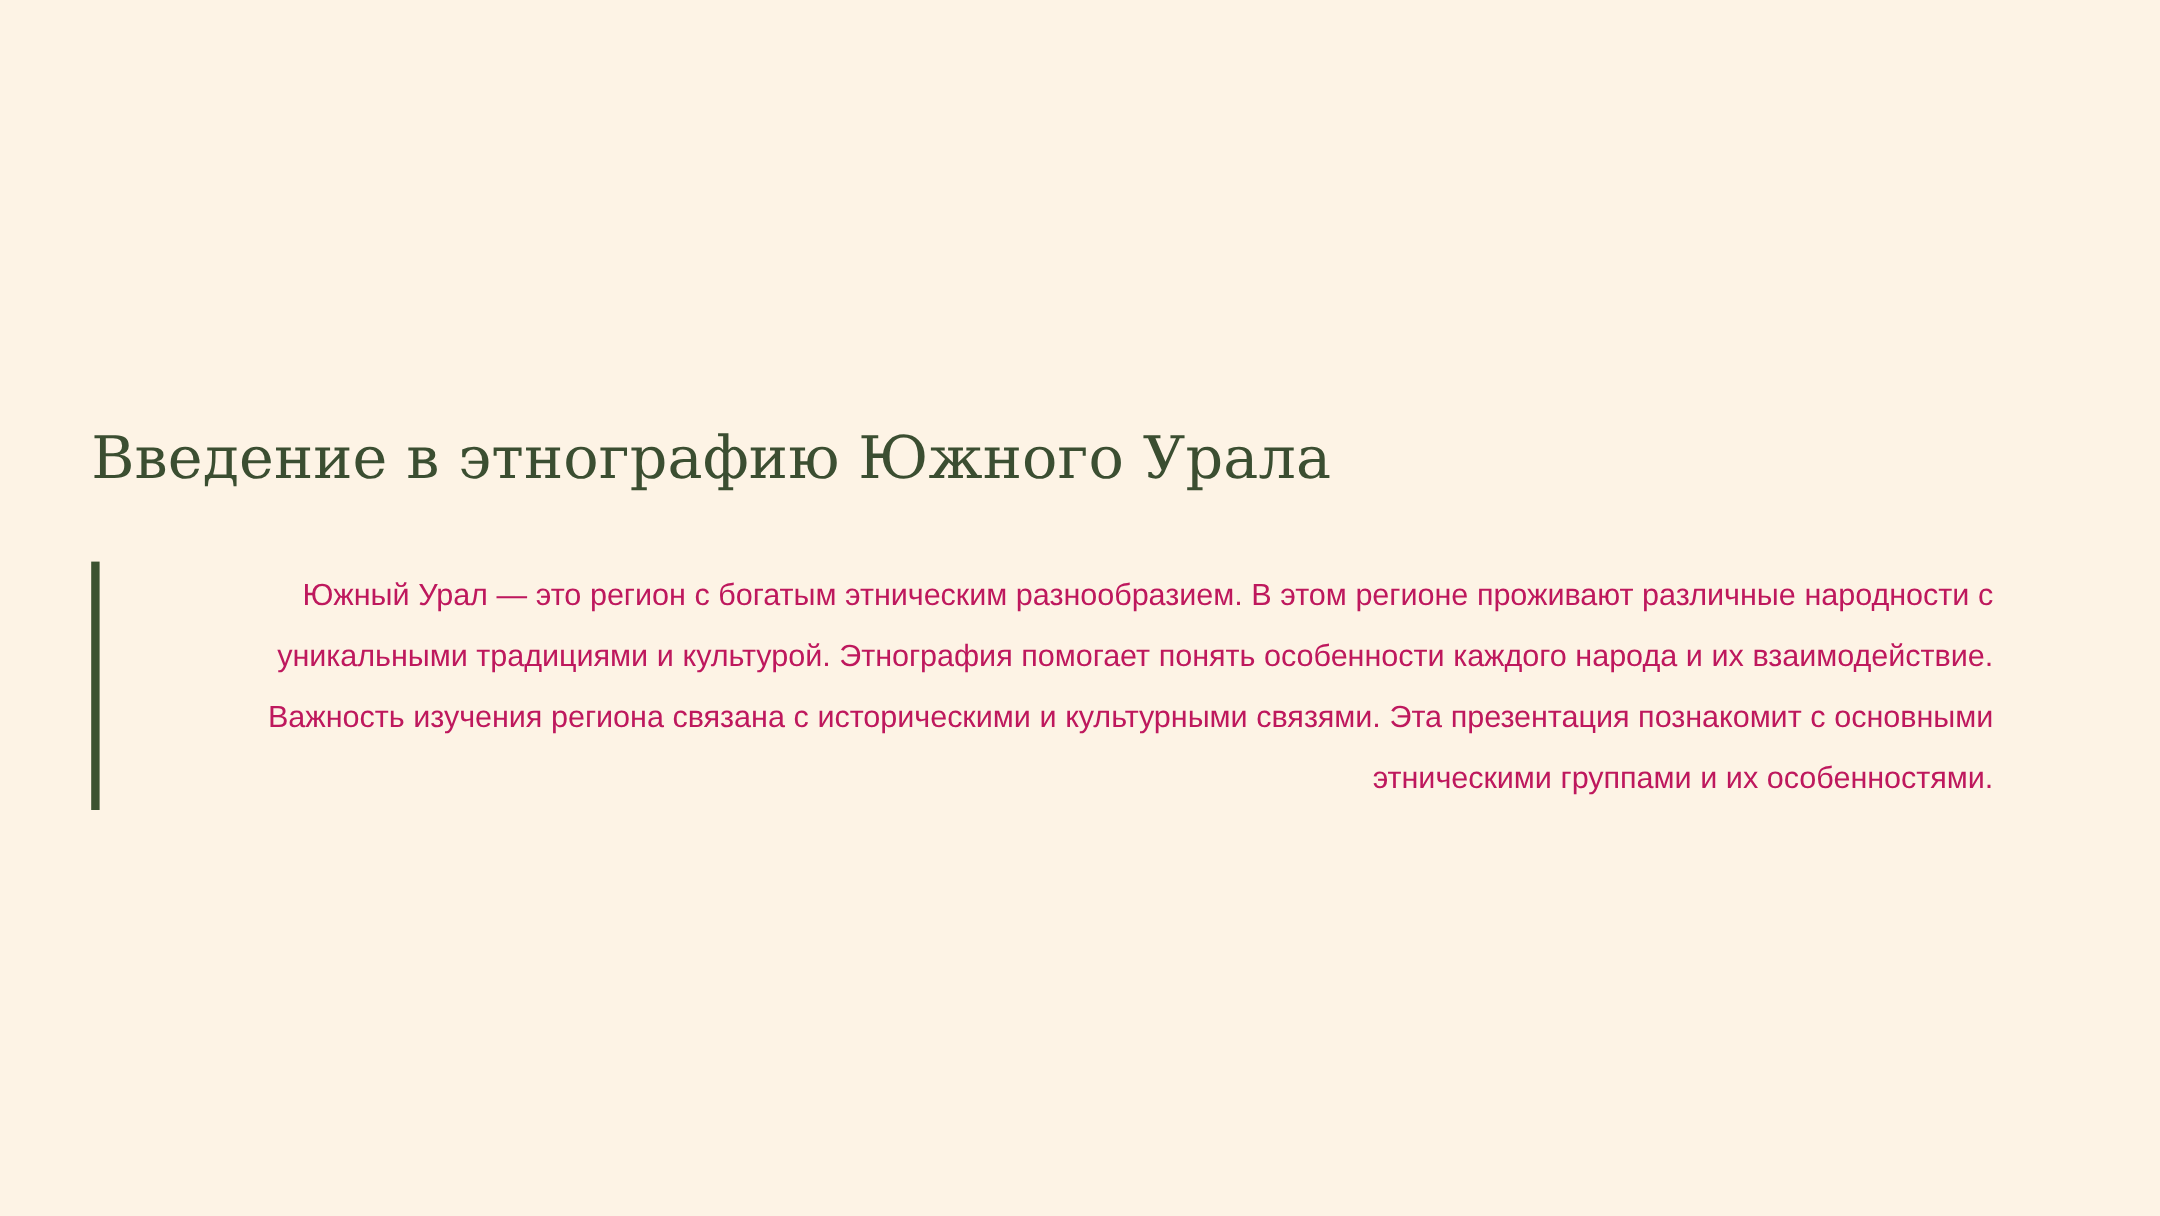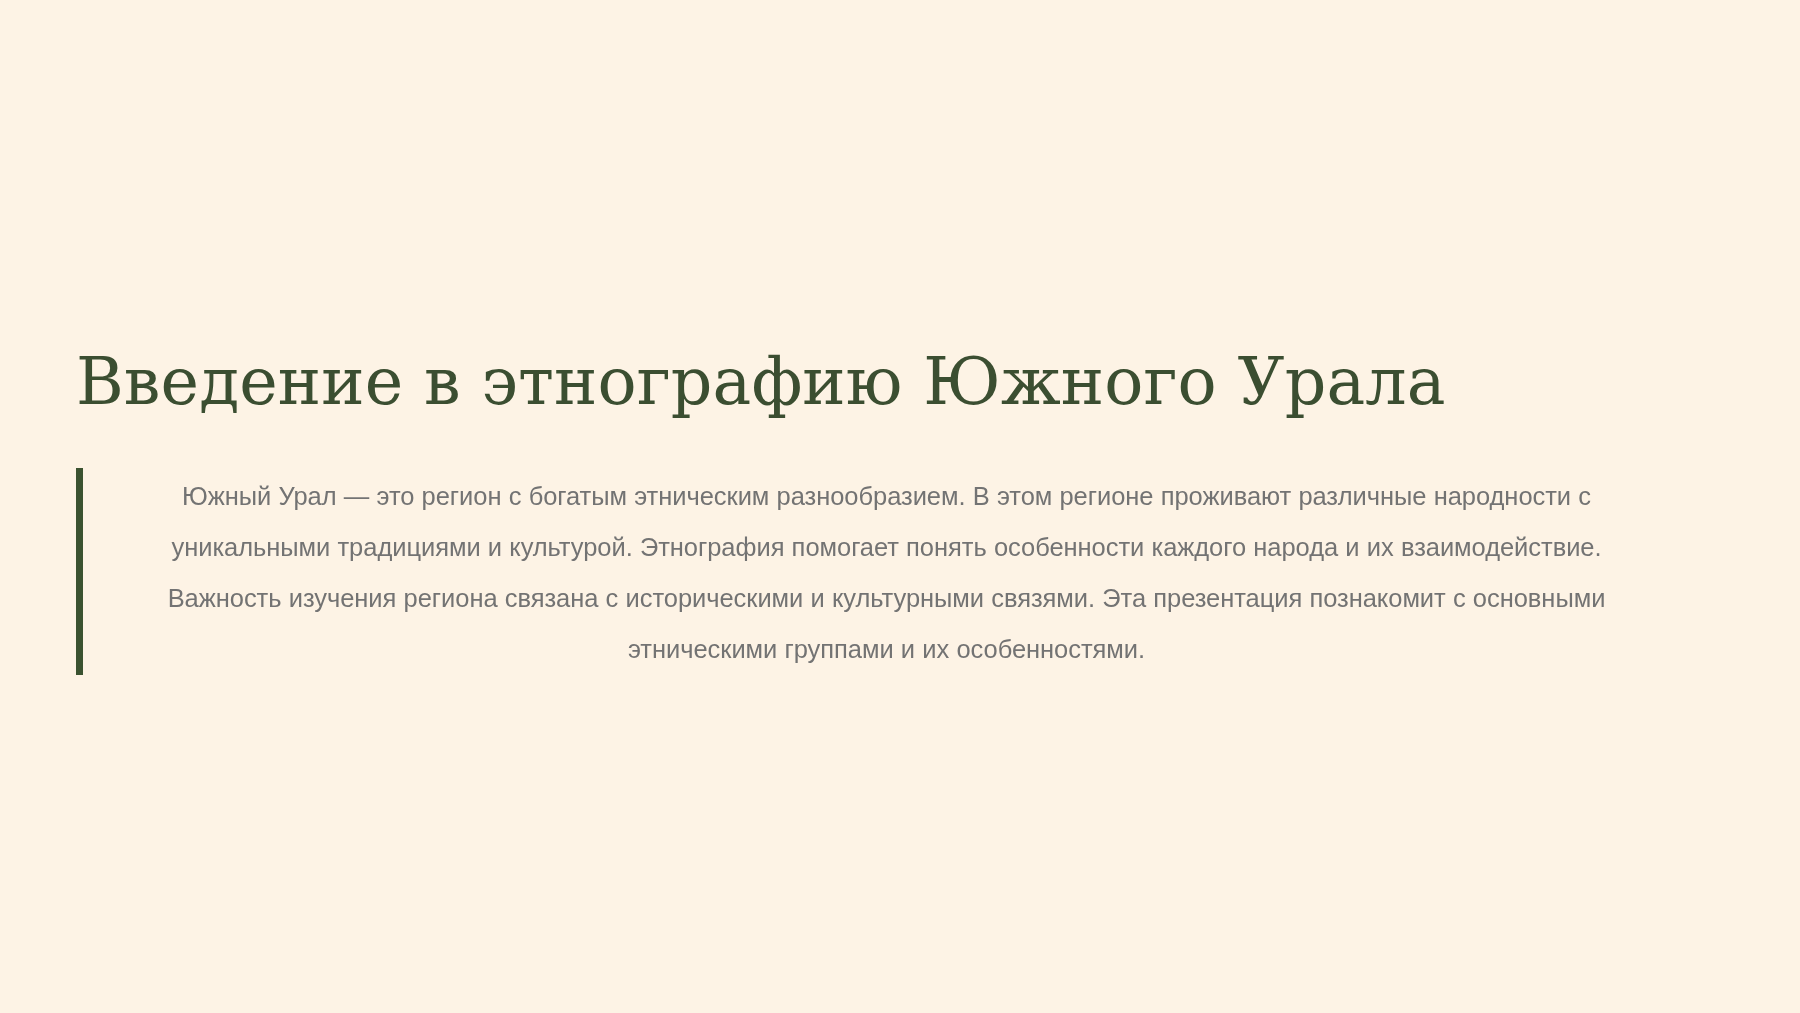--- a/index.html
+++ b/index.html
@@ -34,21 +34,21 @@
   }
 
   .slide-title {
     position: absolute;
     left: 0;
     top: 345px;
     width: 1600px;
     margin: 0;
     font-family: "DejaVu Serif", "Liberation Serif", serif;
     font-weight: 400;
-    font-size: 65px;
+    font-size: 49px;
     line-height: 74px;
     letter-spacing: 0.1px;
     color: #3b4e31;
     white-space: nowrap;
   }
 
   .body-block {
     position: absolute;
     left: 0;
     top: 468px;
@@ -67,22 +67,22 @@
 
   .body-text {
     flex: 1 1 auto;
     margin: 0;
     padding-left: 29px;
     padding-top: 3px;
     font-family: "Liberation Sans", "DejaVu Sans", sans-serif;
     font-weight: 400;
     font-size: 25.5px;
     line-height: 51px;
-    color: #737373;
-    text-align: center;
+    color: #be185d;
+    text-align: right;
     letter-spacing: -0.05px;
     word-spacing: 0.2px;
   }
 </style>
 </head>
 <body>
 
 <div class="slide">
   <div class="slide-content">
 

